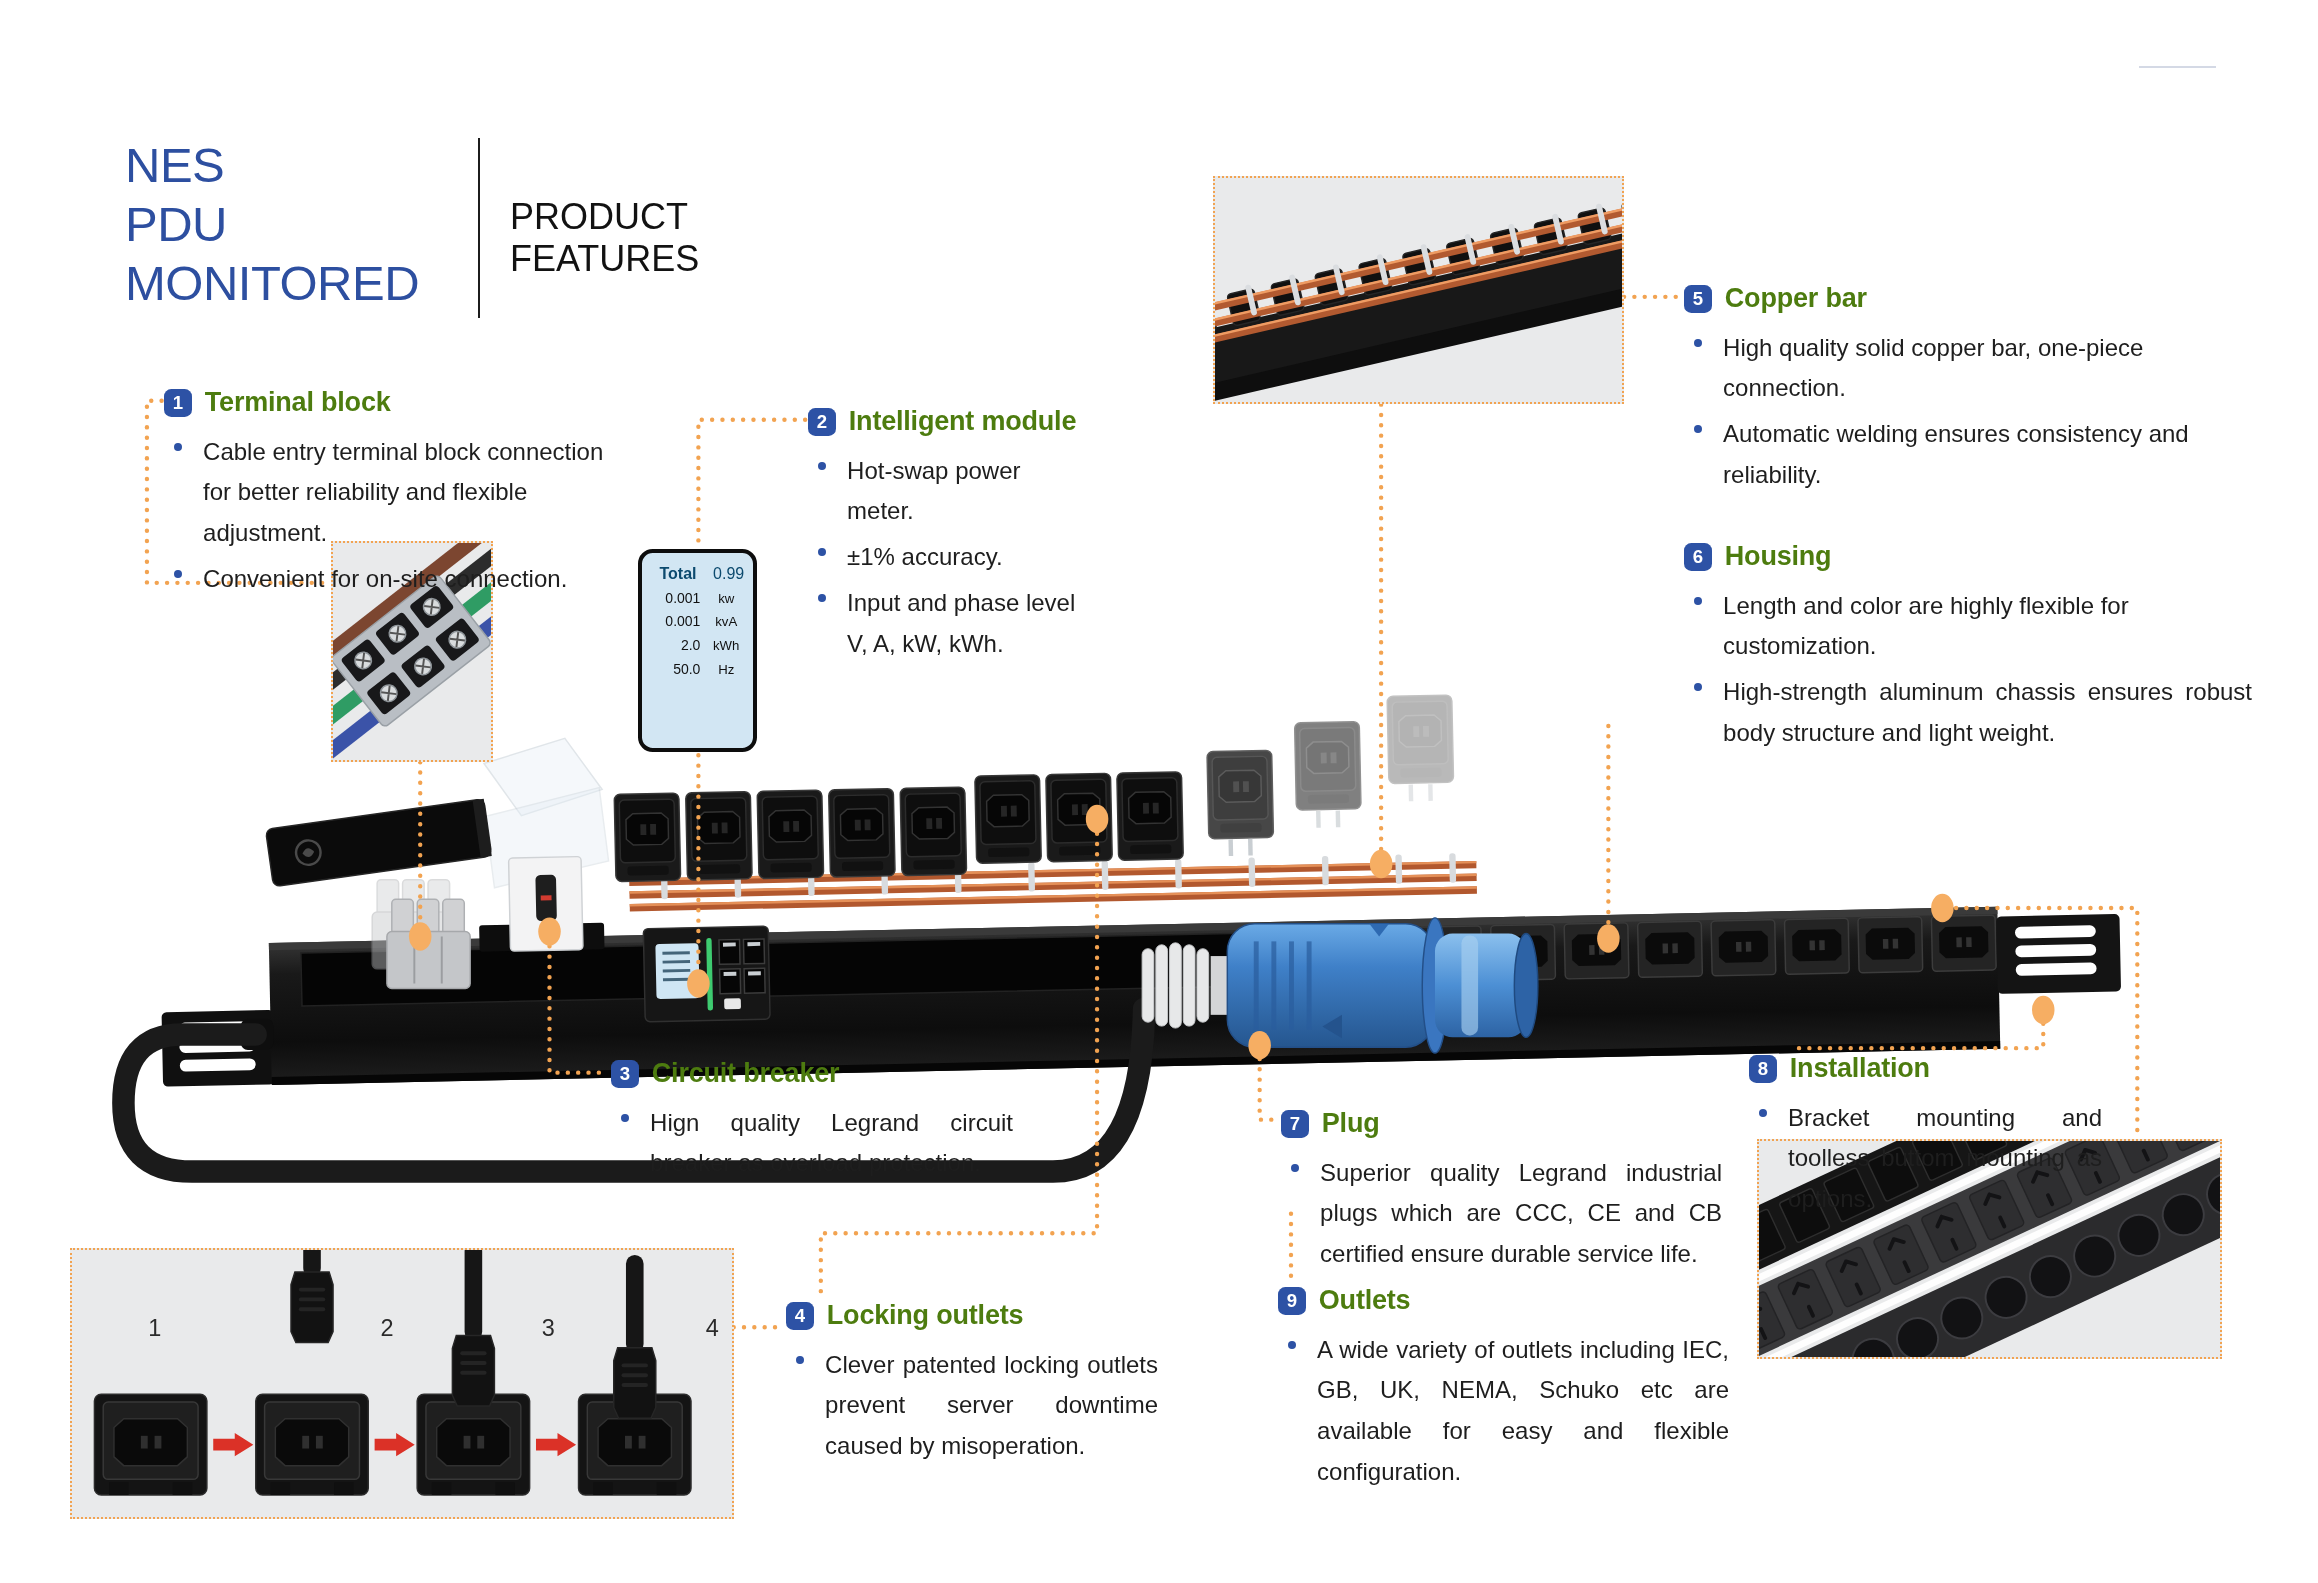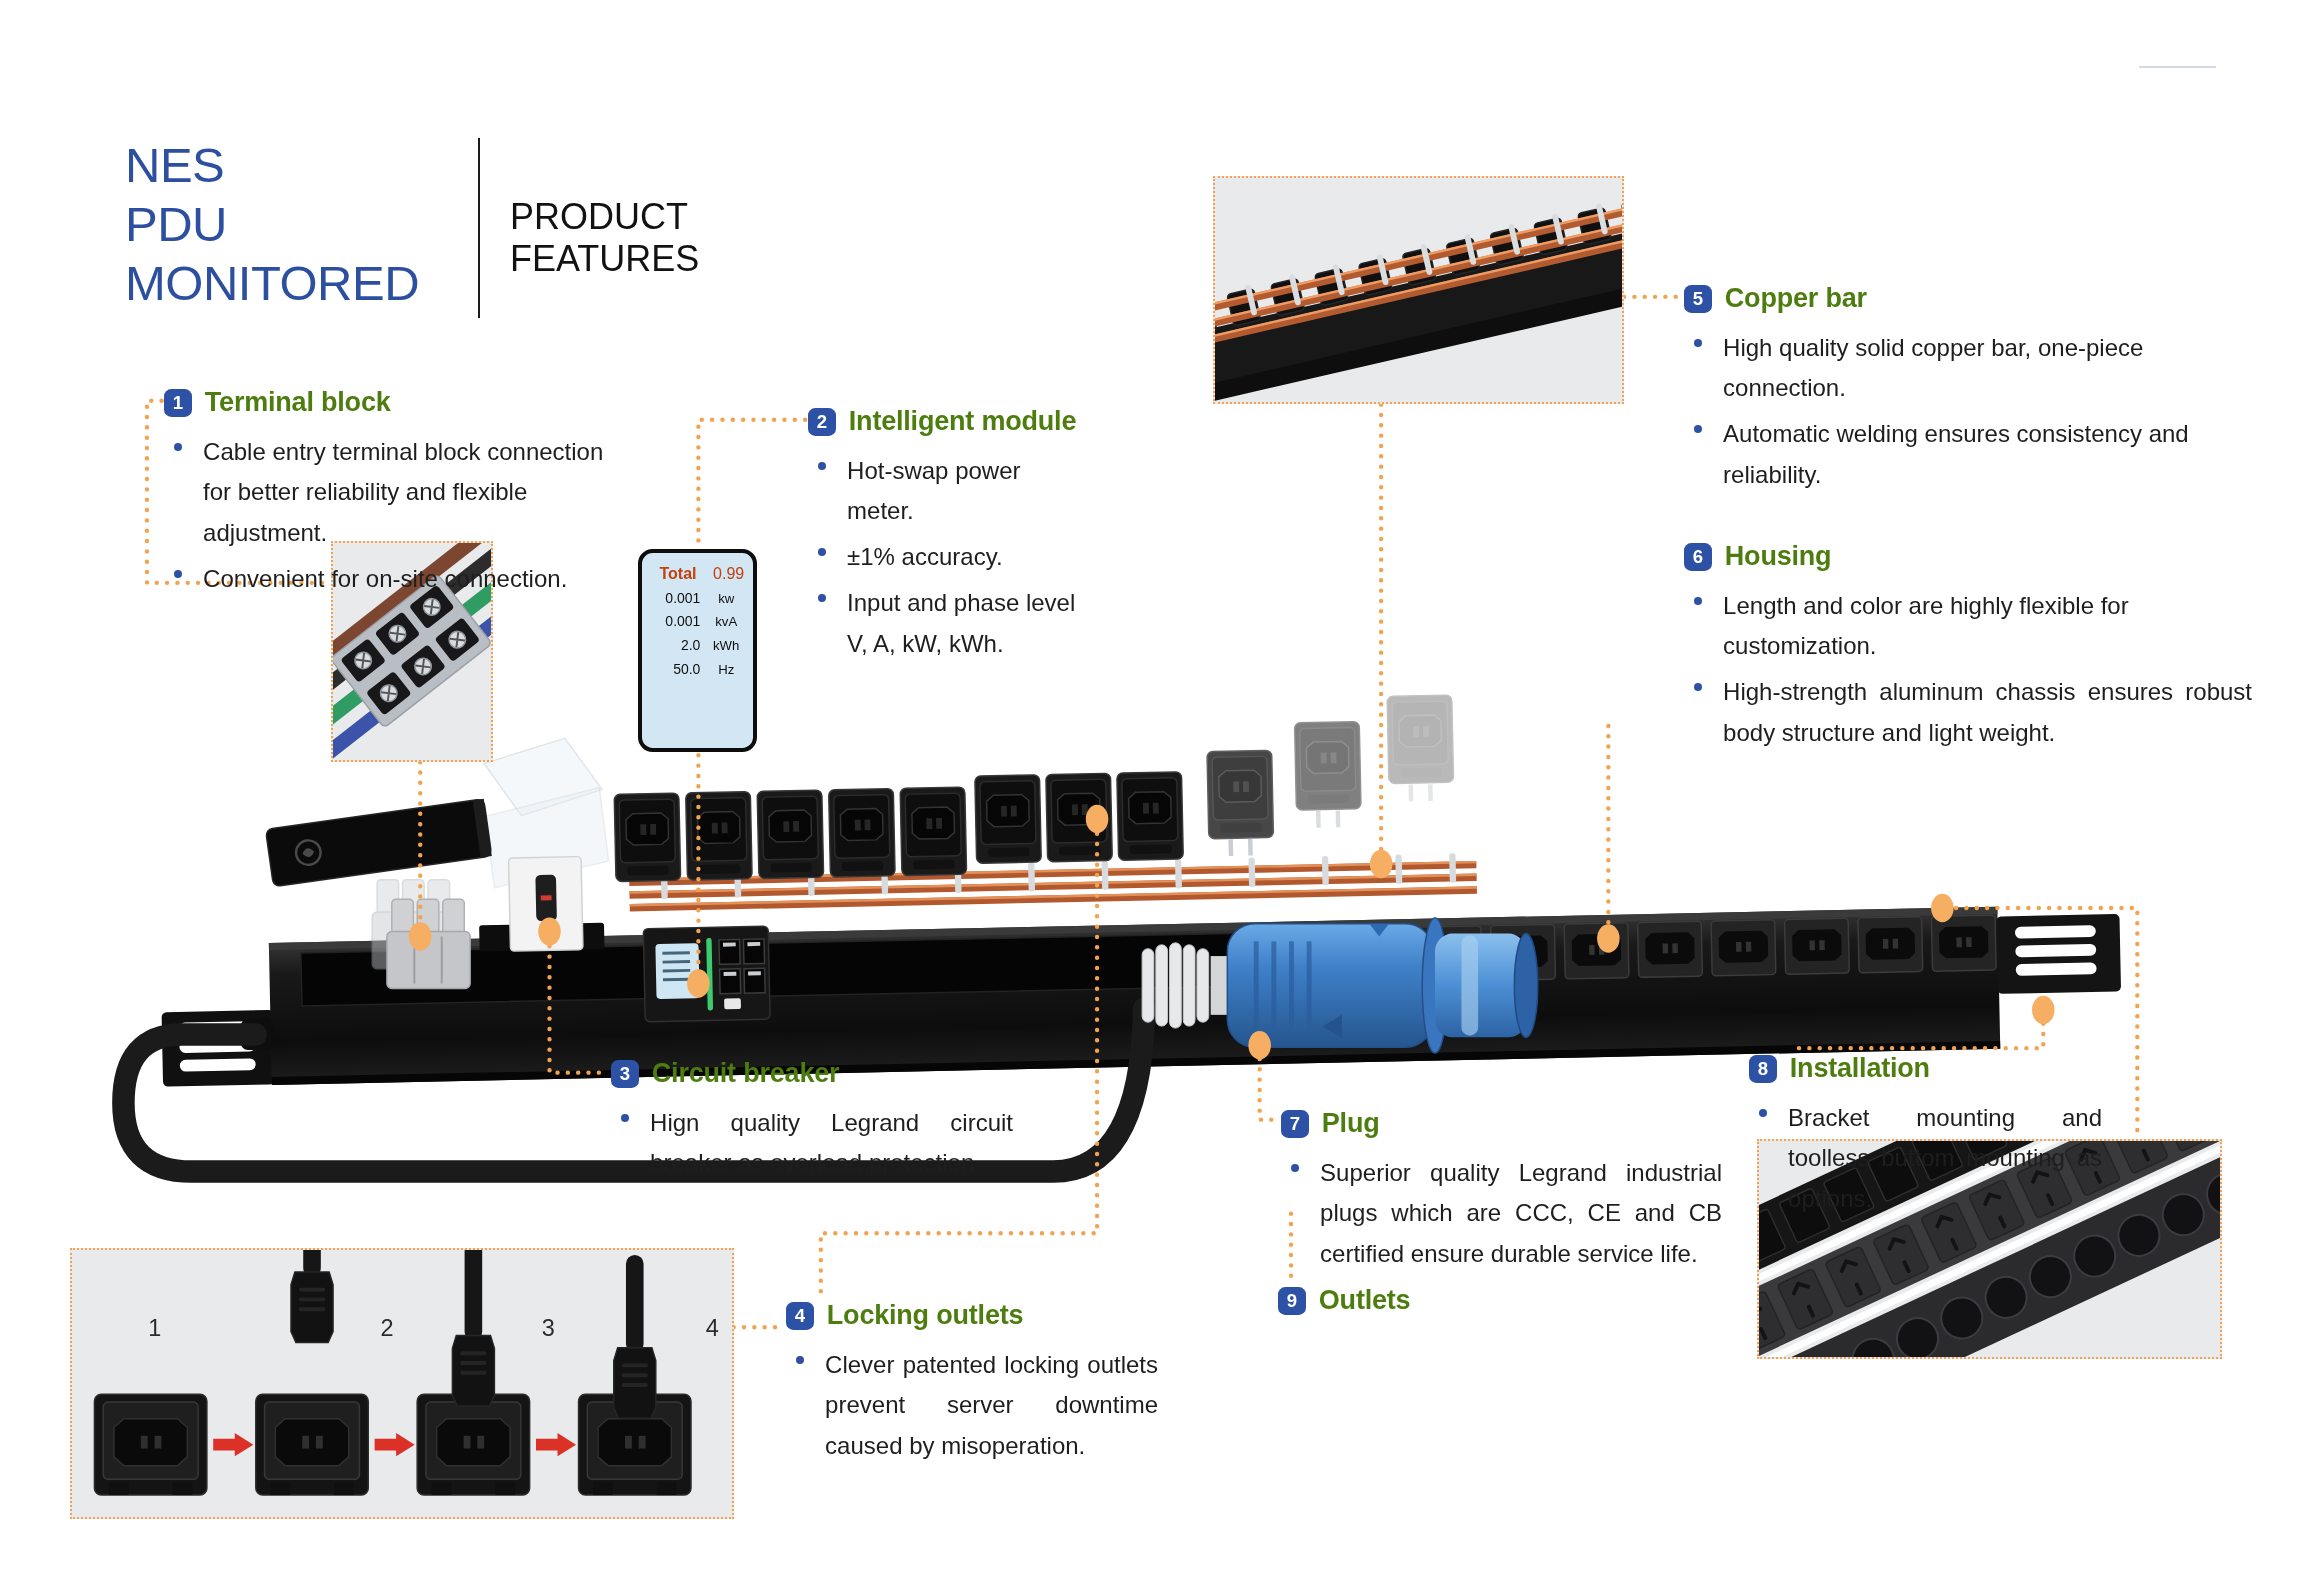--- a/index.html
+++ b/index.html
@@ -24,21 +24,21 @@
   .fbullets li{display:flex;align-items:flex-start;margin-bottom:4.9px;}
   .bdot{flex:0 0 7.8px;width:7.8px;height:7.8px;border-radius:50%;background:#2D52A5;margin:11.3px 21.5px 0 9.8px;}
   .btext{flex:1;font-size:24px;line-height:1.7;color:#1e1e1e;}
   .just{text-align:justify;-moz-text-align-last:left;text-align-last:left;}
   
   .photo{position:absolute;z-index:3;background:#E9EAEB;border:2.9px dotted #F2A351;overflow:hidden;}
   .photo svg{display:block;}
   
   .lcd{position:absolute;z-index:3;left:638px;top:549px;width:119px;height:203px;background:#D2E6F3;
     border:4.9px solid #0d0d0d;border-radius:14.7px;box-sizing:border-box;padding:11.8px 8.8px 0 5.9px;}
-  .lcdtop{display:flex;justify-content:flex-end;align-items:flex-end;gap:16.6px;font-size:16px;margin-bottom:6.9px;color:#c2410c;}
+  .lcdtop{display:flex;justify-content:flex-end;align-items:flex-end;gap:16.6px;font-size:16px;margin-bottom:6.9px;color:#0c4a6e;}
   .lcdtop .ltlabel{font-weight:bold;}
   .lcdrow{display:flex;align-items:baseline;margin-bottom:7.8px;color:#111;}
   .lcdrow .lval{flex:1;text-align:right;font-size:14px;}
   .lcdrow:first-of-type .lval{font-size:23px;}
   .lcdrow .lunit{flex:0 0 36px;text-align:center;font-size:13.2px;padding-left:7.8px;}
   
   .illus{position:absolute;left:0;top:0;z-index:2;}
 </style>
 </head>
 <body>
@@ -613,16 +613,22 @@
           <span class="btext just">Bracket mounting and toolless buttom mounting as options.</span>
         </li>
     </ul>
   </section>
 
   <section class="feature" style="left:1278px;top:1284px;">
     <div class="fhead">
       <span class="badge">9</span>
       <h2 class="ftitle">Outlets</h2>
     </div>
+    <ul class="fbullets" style="width:451px;">
+      <li>
+          <span class="bdot"></span>
+          <span class="btext just">A wide variety of outlets including IEC, GB, UK, NEMA, Schuko etc are available for easy and flexible configuration.</span>
+        </li>
+    </ul>
   </section>
 
 </div>
 
 
 </body></html>

